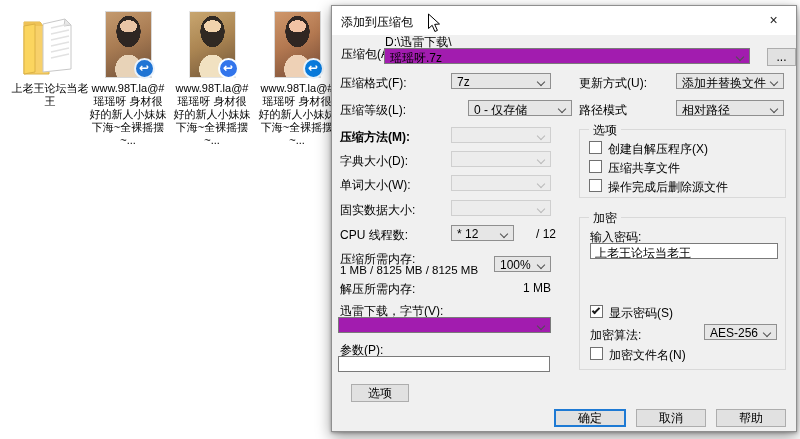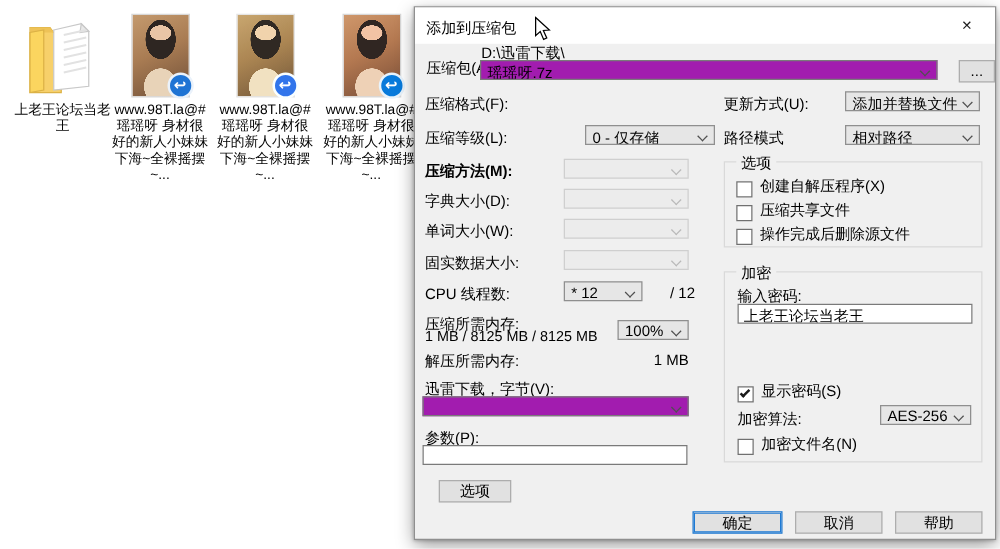--- a/index.html
+++ b/index.html
@@ -44,21 +44,21 @@
   .combo.disabled .chev { border-color:#b9b9b9; }
   .textbox { position:absolute; height:16px; background:#fff; border:1px solid #7a7a7a;
     padding:1px 4px 0 4px; white-space:nowrap; overflow:hidden; }
   .btn { position:absolute; height:18px; background:#e1e1e1; border:1px solid #adadad;
     text-align:center; font-size:12px; line-height:16px; font-family:inherit; }
   .btn.default { border:1px solid #1e7ad4; box-shadow:inset 0 0 0 1px #1e7ad4; }
 
   .groupbox { position:absolute; border:1px solid #d9d9d9; }
   .group-title { position:absolute; top:-8px; left:9px; background:#f0f0f0; padding:0 4px; }
 
-  .cbrow { position:absolute; display:flex; align-items:flex-end; gap:6px; white-space:nowrap; }
+  .cbrow { position:absolute; display:flex; align-items:flex-start; gap:6px; white-space:nowrap; }
   .cbox { width:13px; height:13px; background:#fff; border:1px solid #707070; flex:0 0 auto; }
   .check { display:block; width:8px; height:4px; border-left:2px solid #1a1a1a;
     border-bottom:2px solid #1a1a1a; transform:rotate(-45deg); margin:2px 0 0 1px; }
 
   .mem-line { font-size:11.5px; }
   .cursor { position:absolute; left:427px; top:13px; z-index:50; }
 </style>
 </head>
 <body>
 
@@ -113,20 +113,24 @@
 
     <span class="lbl" style="left:9px; top:40px;">压缩包(A)</span>
     <span class="lbl" style="left:53px; top:28px;">D:\迅雷下载\</span>
     <div class="combo editable" style="left:52px; top:42px; width:366px;">
       <span>瑶瑶呀.7z</span>
       <i class="chev"></i>
     </div>
     <button class="btn" style="left:435px; top:42px; width:29px;">...</button>
 
     <span class="lbl" style="left:8px; top:69px;">压缩格式(F):</span>
+    <div class="combo" style="left:119px; top:67px; width:100px;">
+      <span>7z</span>
+      <i class="chev"></i>
+    </div>
 
     <span class="lbl" style="left:8px; top:96px;">压缩等级(L):</span>
     <div class="combo" style="left:136px; top:94px; width:104px;">
       <span>0 - 仅存储</span>
       <i class="chev"></i>
     </div>
 
     <span class="lbl" style="left:8px; top:123px;font-weight:bold;">压缩方法(M):</span>
     <div class="combo disabled" style="left:119px; top:121px; width:100px;">
       <i class="chev"></i>

